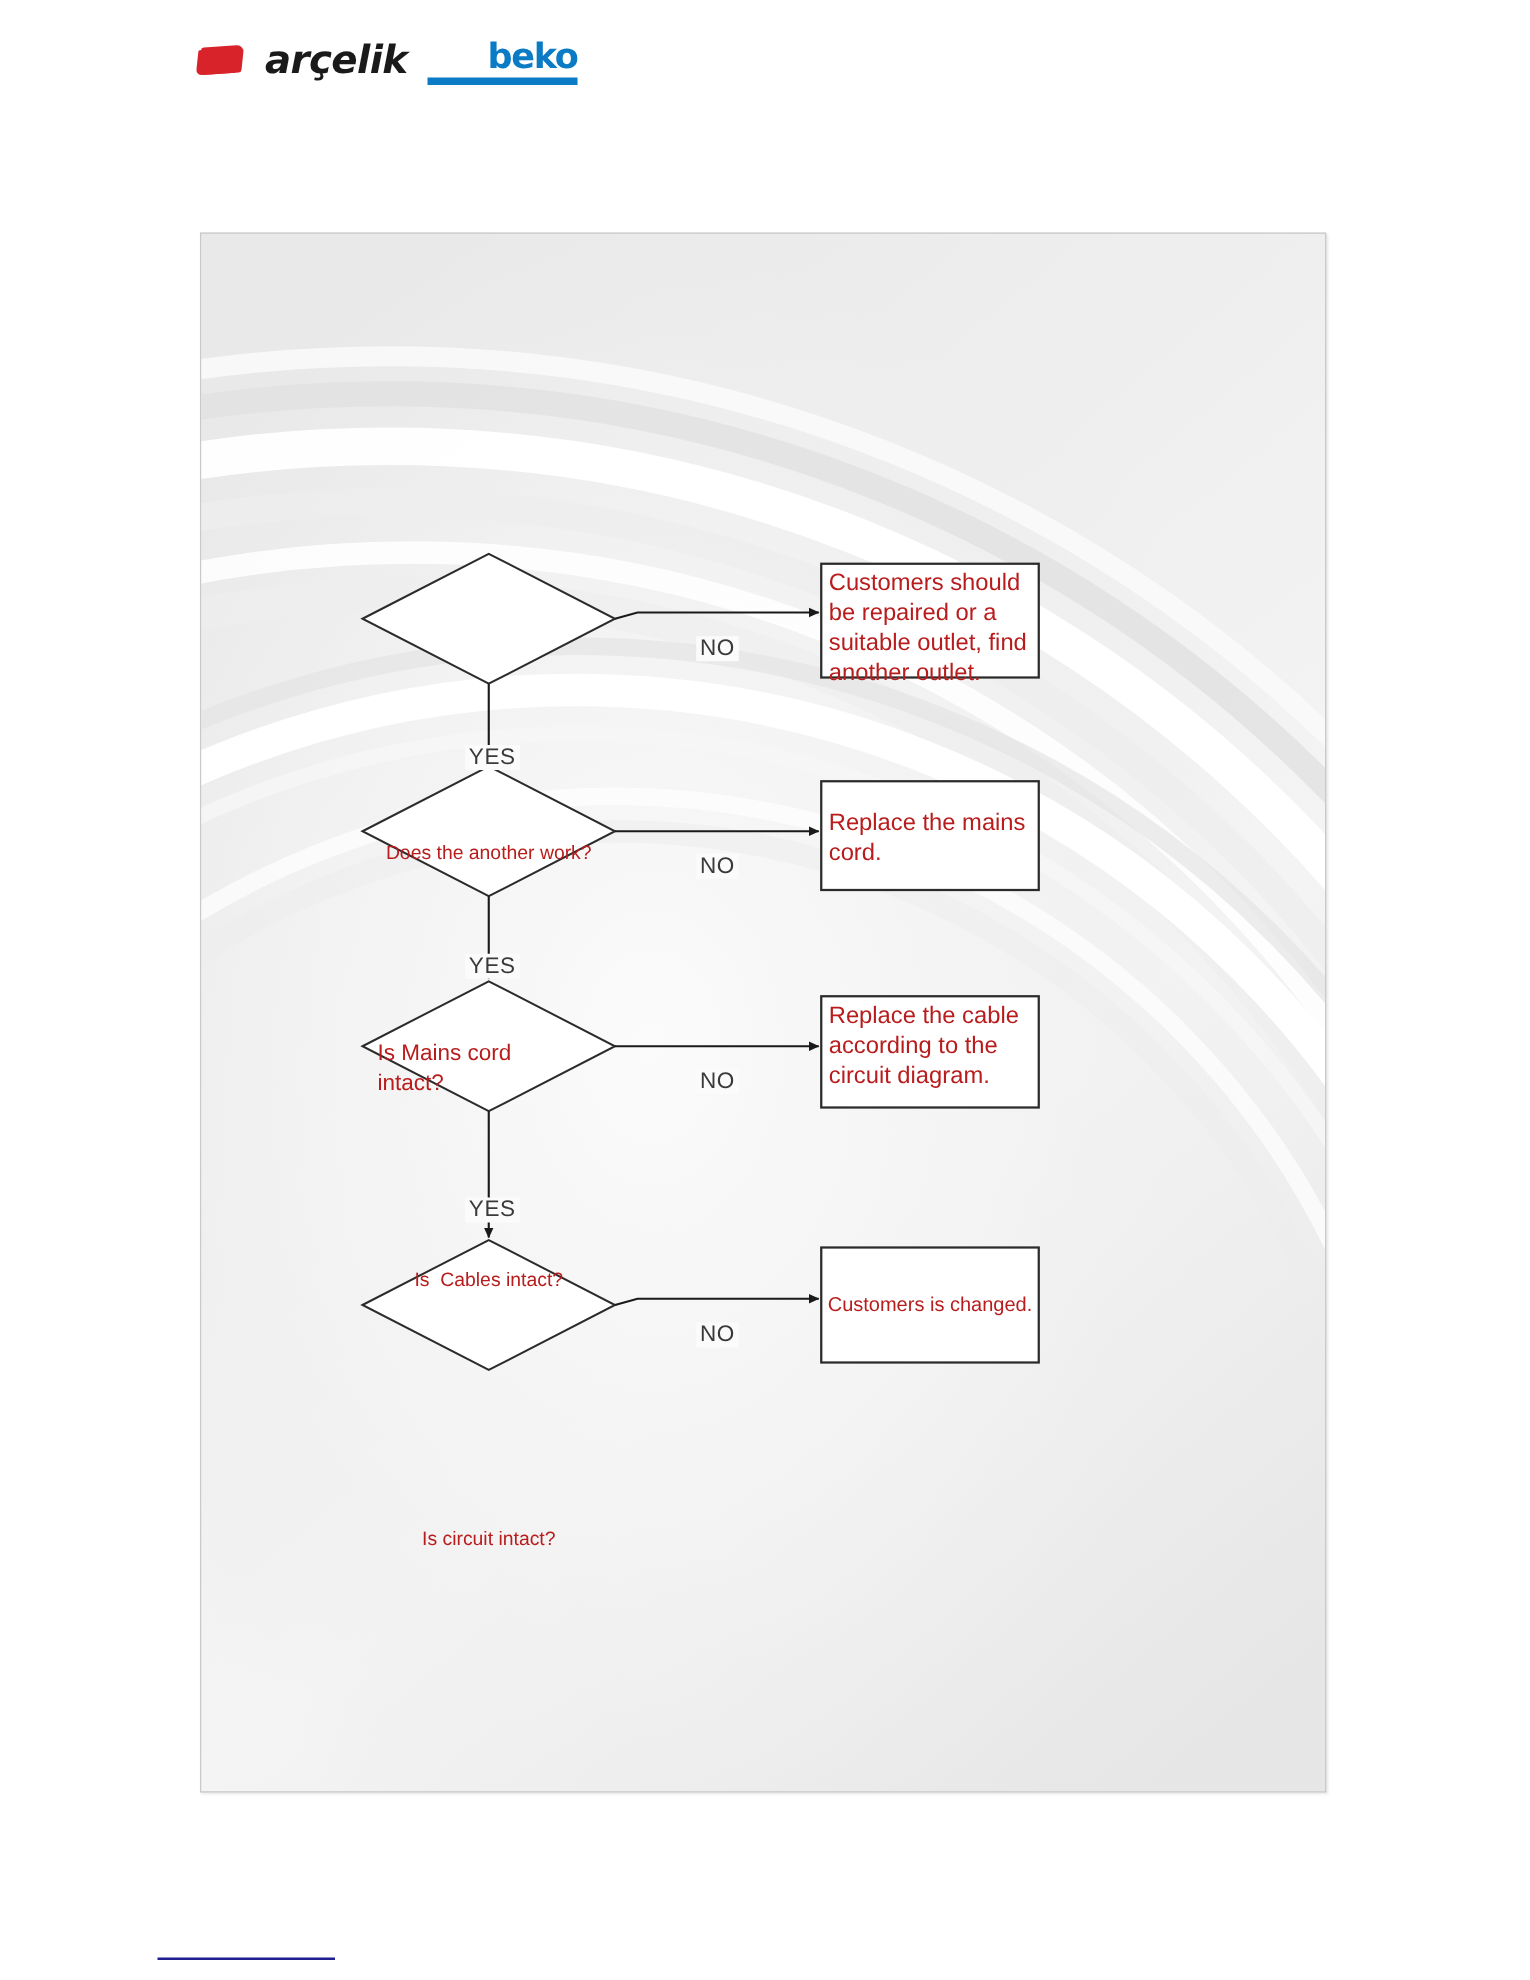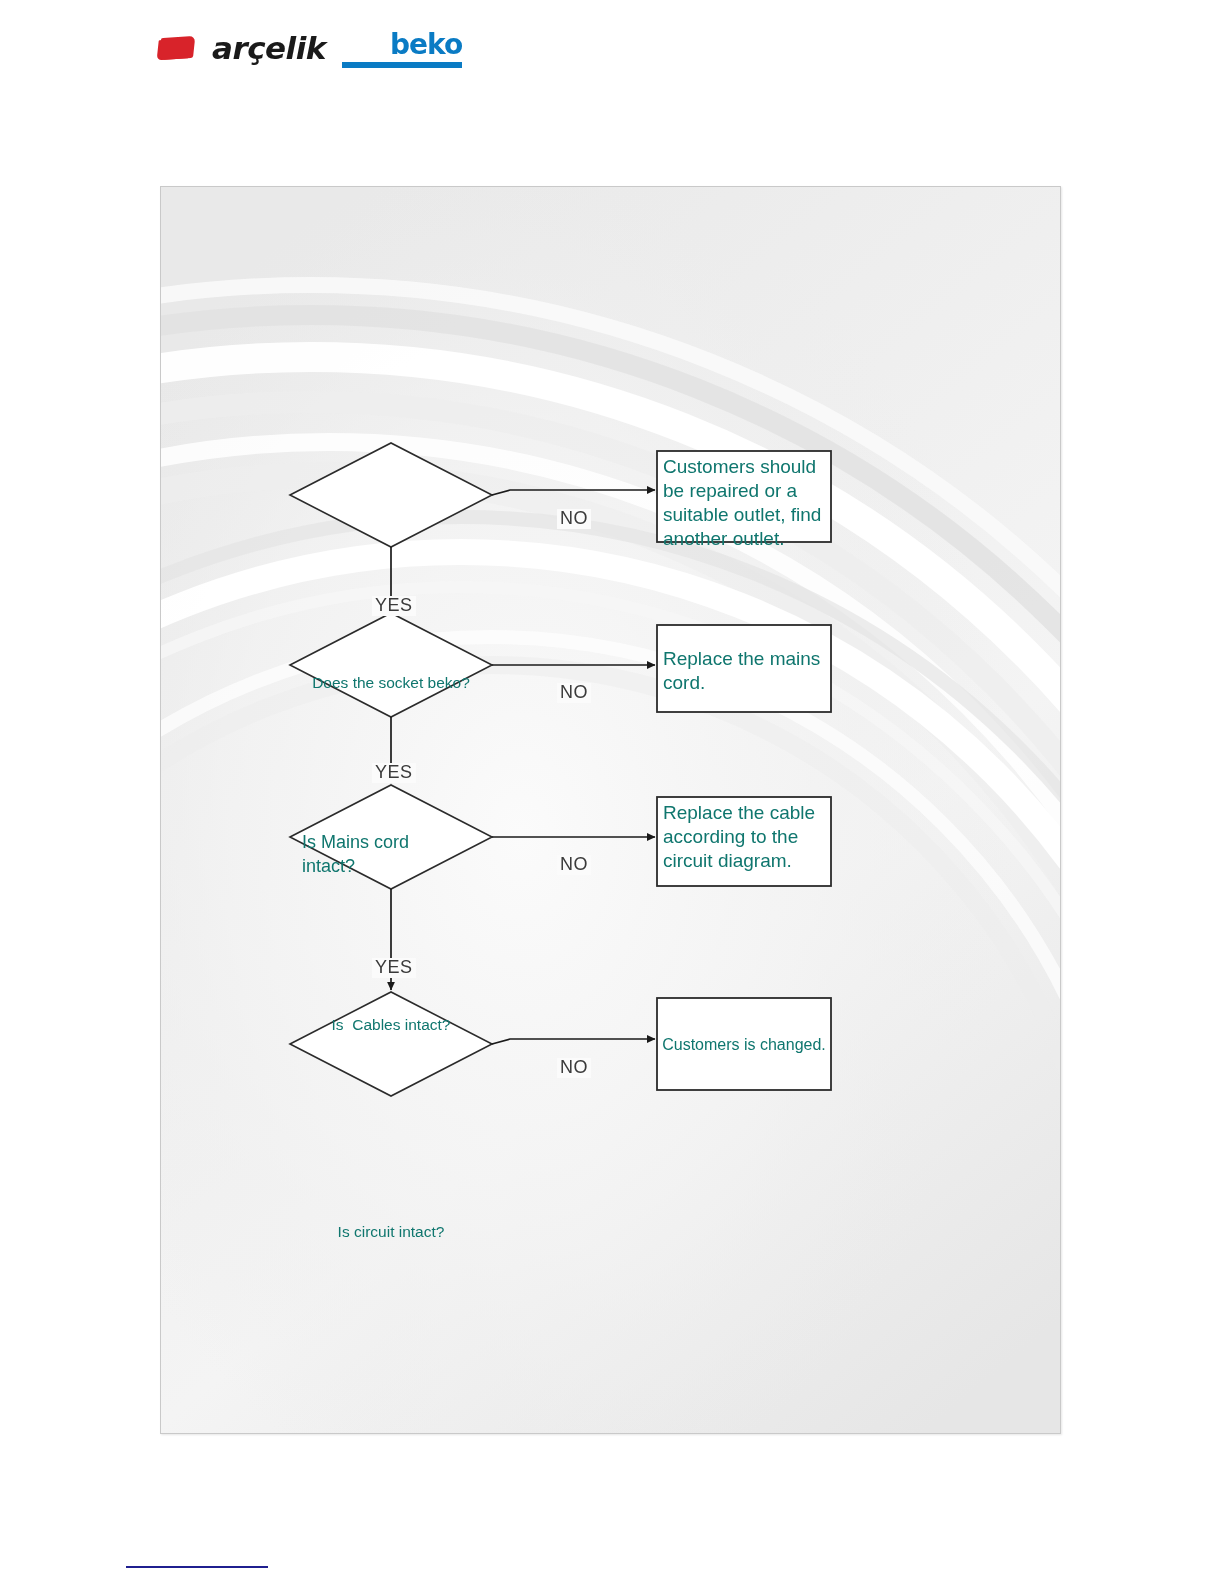--- a/index.html
+++ b/index.html
@@ -94,21 +94,21 @@
   #flow-canvas {
     position: absolute;
     left: 0;
     top: 0;
     width: 899px;
     height: 1246px;
   }
 
   .node-label {
     position: absolute;
-    color: #0f766e;
+    color: #b91c1c;
     font-family: "Liberation Sans", sans-serif;
     white-space: pre;
     pointer-events: none;
   }
   .diamond-label {
     font-size: 15.5px;
     text-align: center;
     line-height: 1.35;
   }
   .diamond-label.big {
@@ -229,21 +229,21 @@
       <path d="M331,478 L349,478 L494,478"></path>
       <path d="M331,650 L349,650 L494,650"></path>
       <path d="M331,857 L349,852 L494,852"></path>
 
       <path d="M230,360 L230,424"></path>
       <path d="M230,530 L230,596"></path>
       <path d="M230,702 L230,803"></path>
     </g>
   </svg>
 
-  <div class="node-label diamond-label" style="left:129px; top:486px; width:202px;">Does the socket beko?</div>
+  <div class="node-label diamond-label" style="left:129px; top:486px; width:202px;">Does the another work?</div>
 
   <div class="node-label diamond-label big" style="left:141px; top:643px; width:210px;">Is Mains cord
 intact?</div>
 
   <div class="node-label diamond-label" style="left:129px; top:828px; width:202px;">Is  Cables intact?</div>
 
   <div class="node-label diamond-label" style="left:129px; top:1035px; width:202px;">Is circuit intact?</div>
 
   <div class="node-label box-label" style="left:502px; top:268px; width:166px;">Customers should be repaired or a suitable outlet, find another outlet.</div>
 

